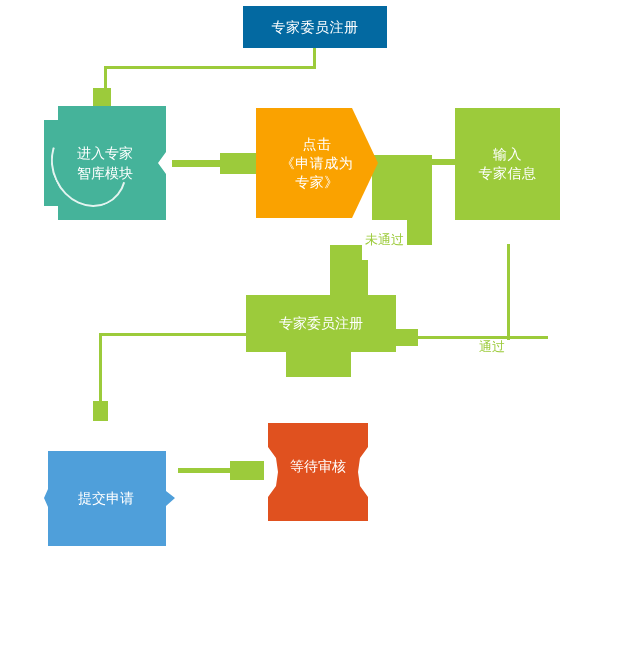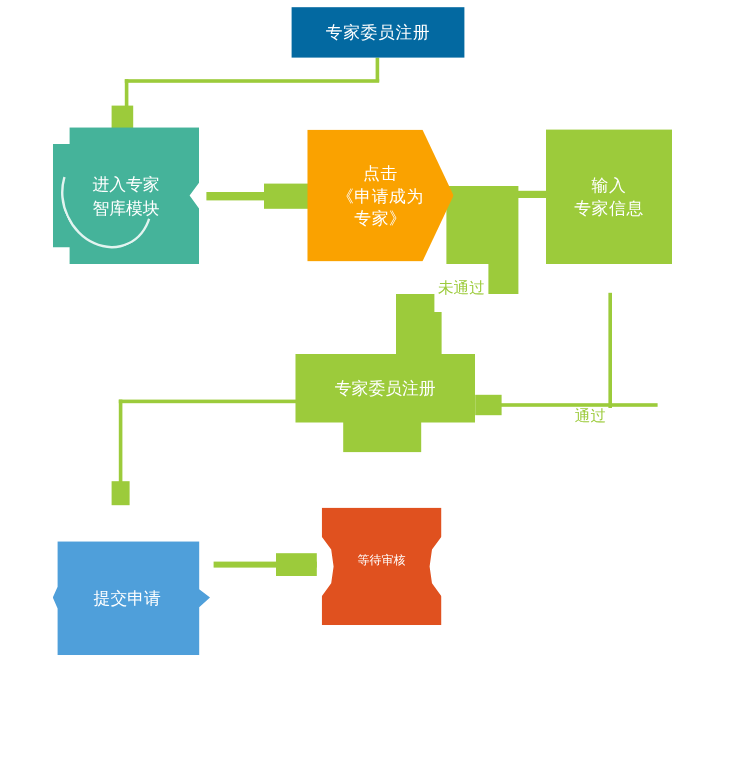--- a/index.html
+++ b/index.html
@@ -170,21 +170,21 @@
       100px 24px, 92px 35px, 90px 49px, 92px 63px, 100px 74px,
       100px 98px, 0 98px,
       0 74px, 8px 63px, 10px 49px, 8px 35px, 0 24px
     );
   }
   #node-wait-text {
     position: absolute;
     left: 0; top: 0;
     width: 100px; height: 87px;
     display: flex; align-items: center; justify-content: center;
-    color: #fff; font-size: 10px;
+    color: #fff; font-size: 14px;
   }
 </style>
 </head>
 <body>
 
 <div id="canvas">
 
   <div class="conn" style="left:313px; top:48px; width:3px; height:20px;"></div>
 
   <div class="conn" style="left:104px; top:66px; width:212px; height:3px;"></div>

